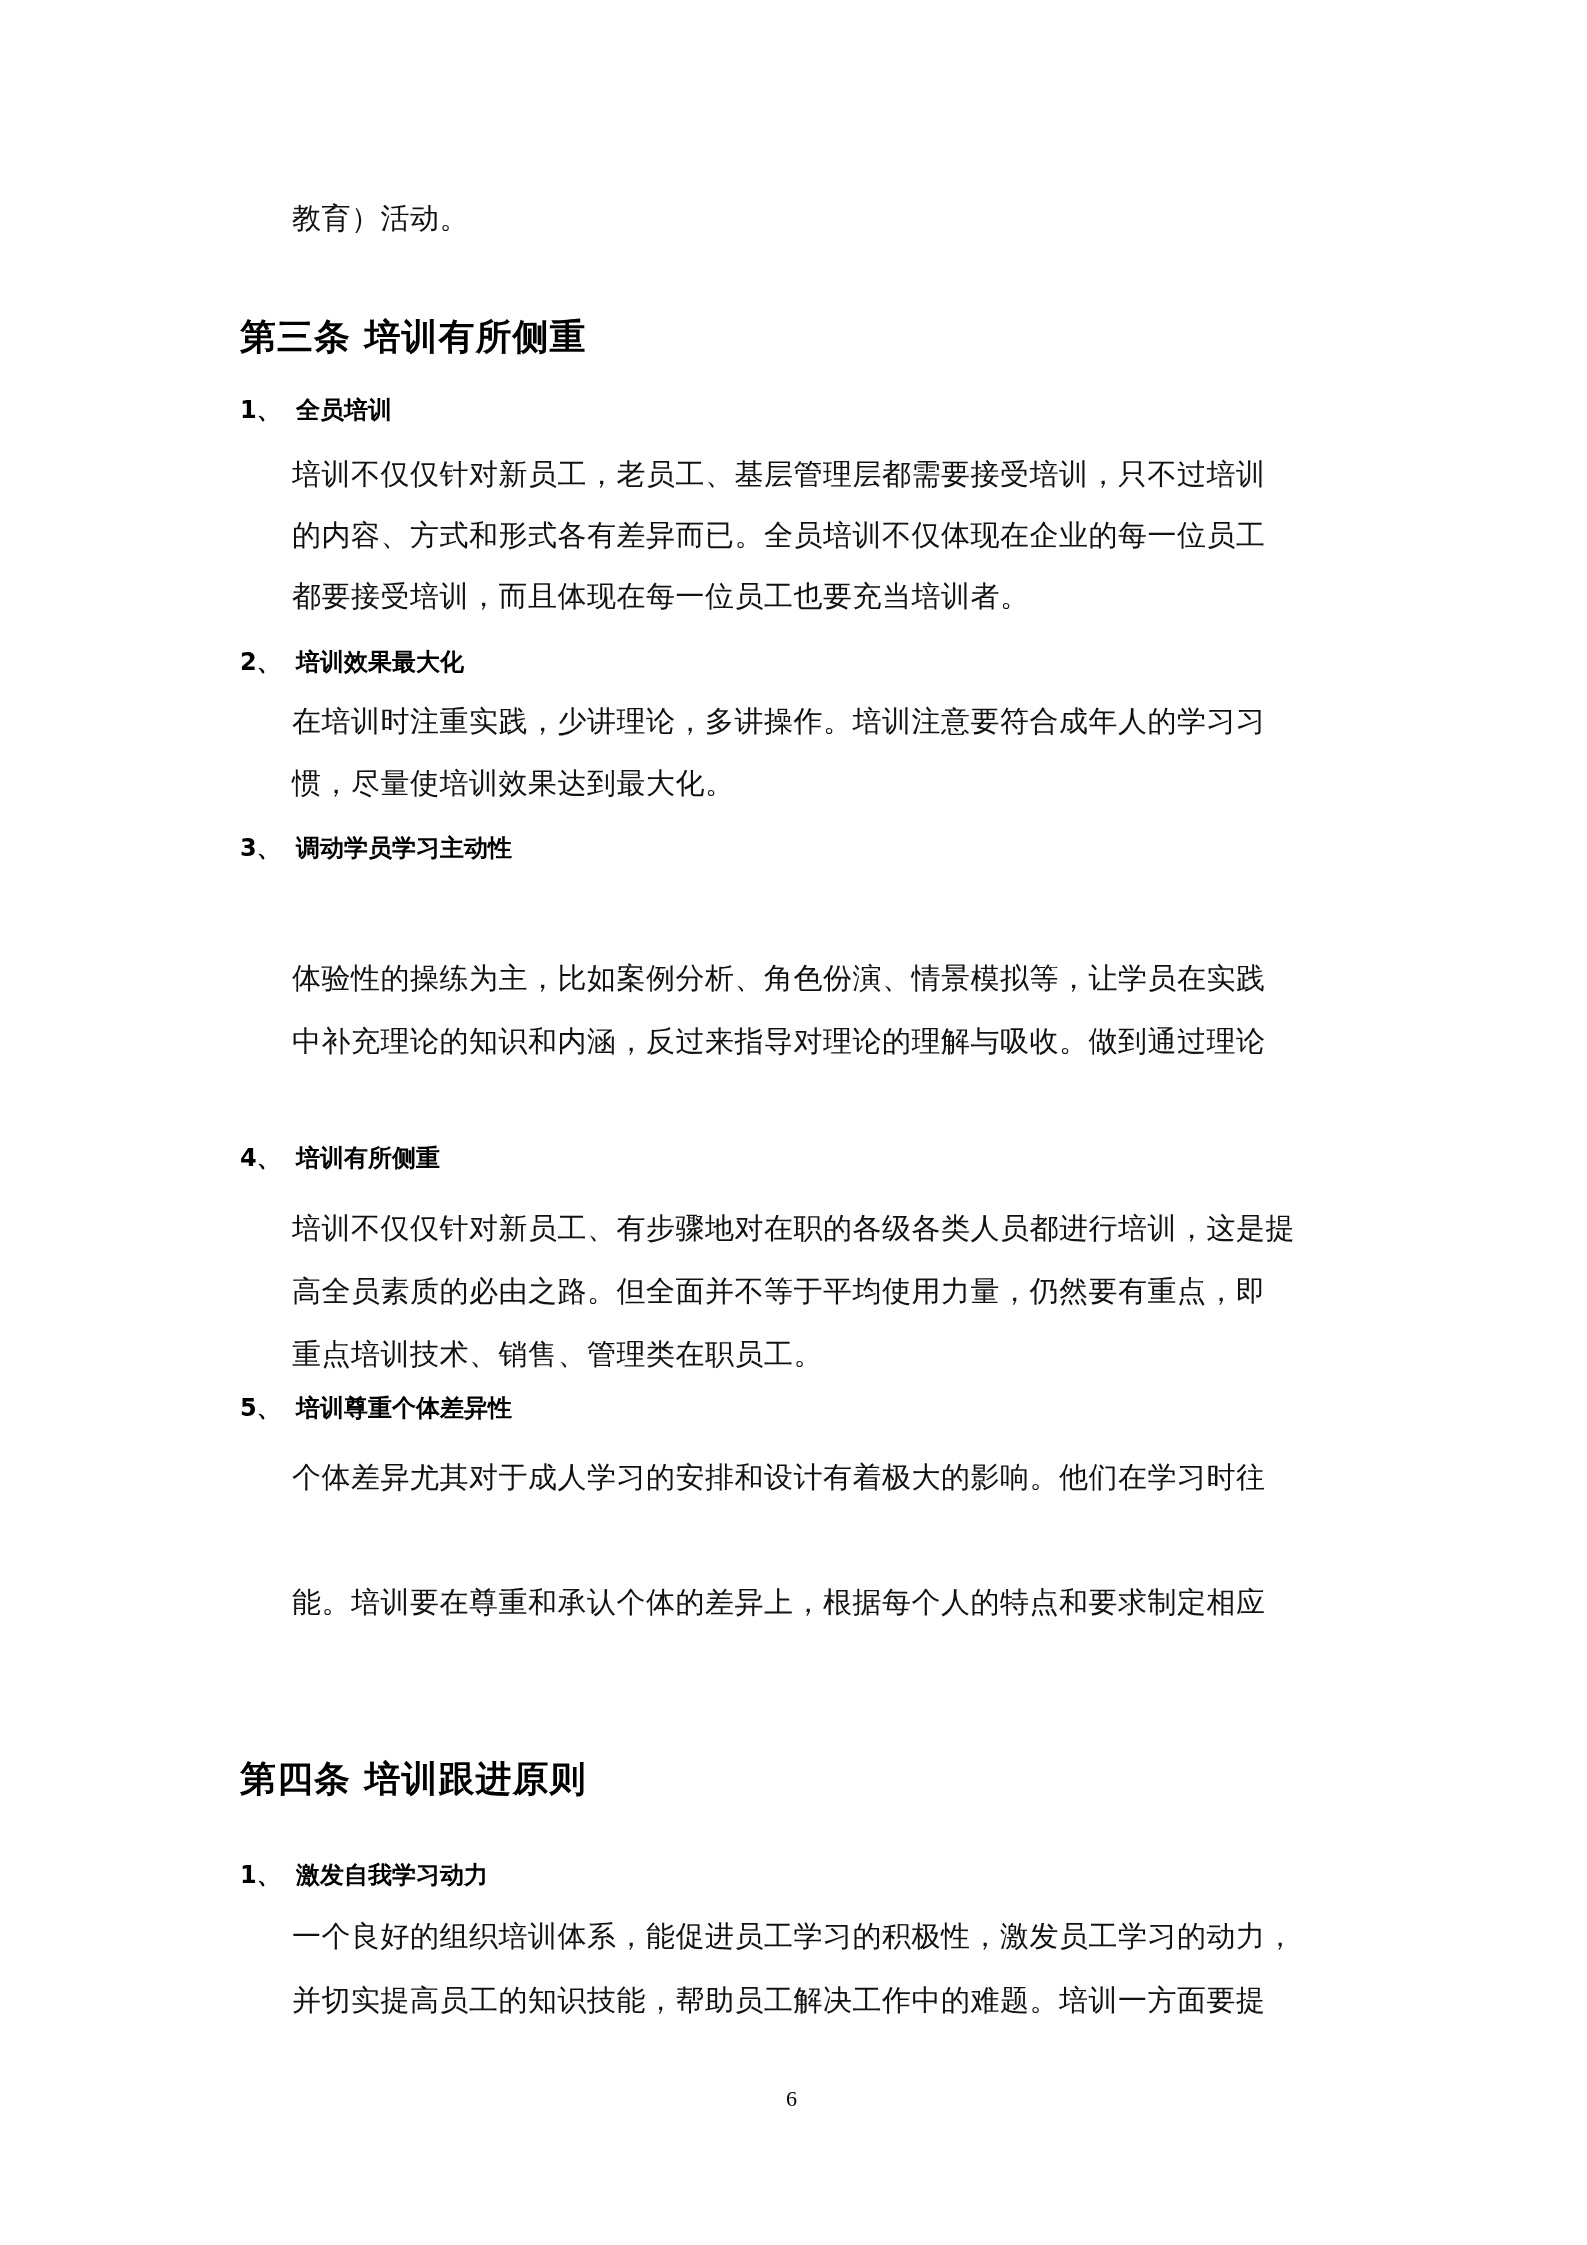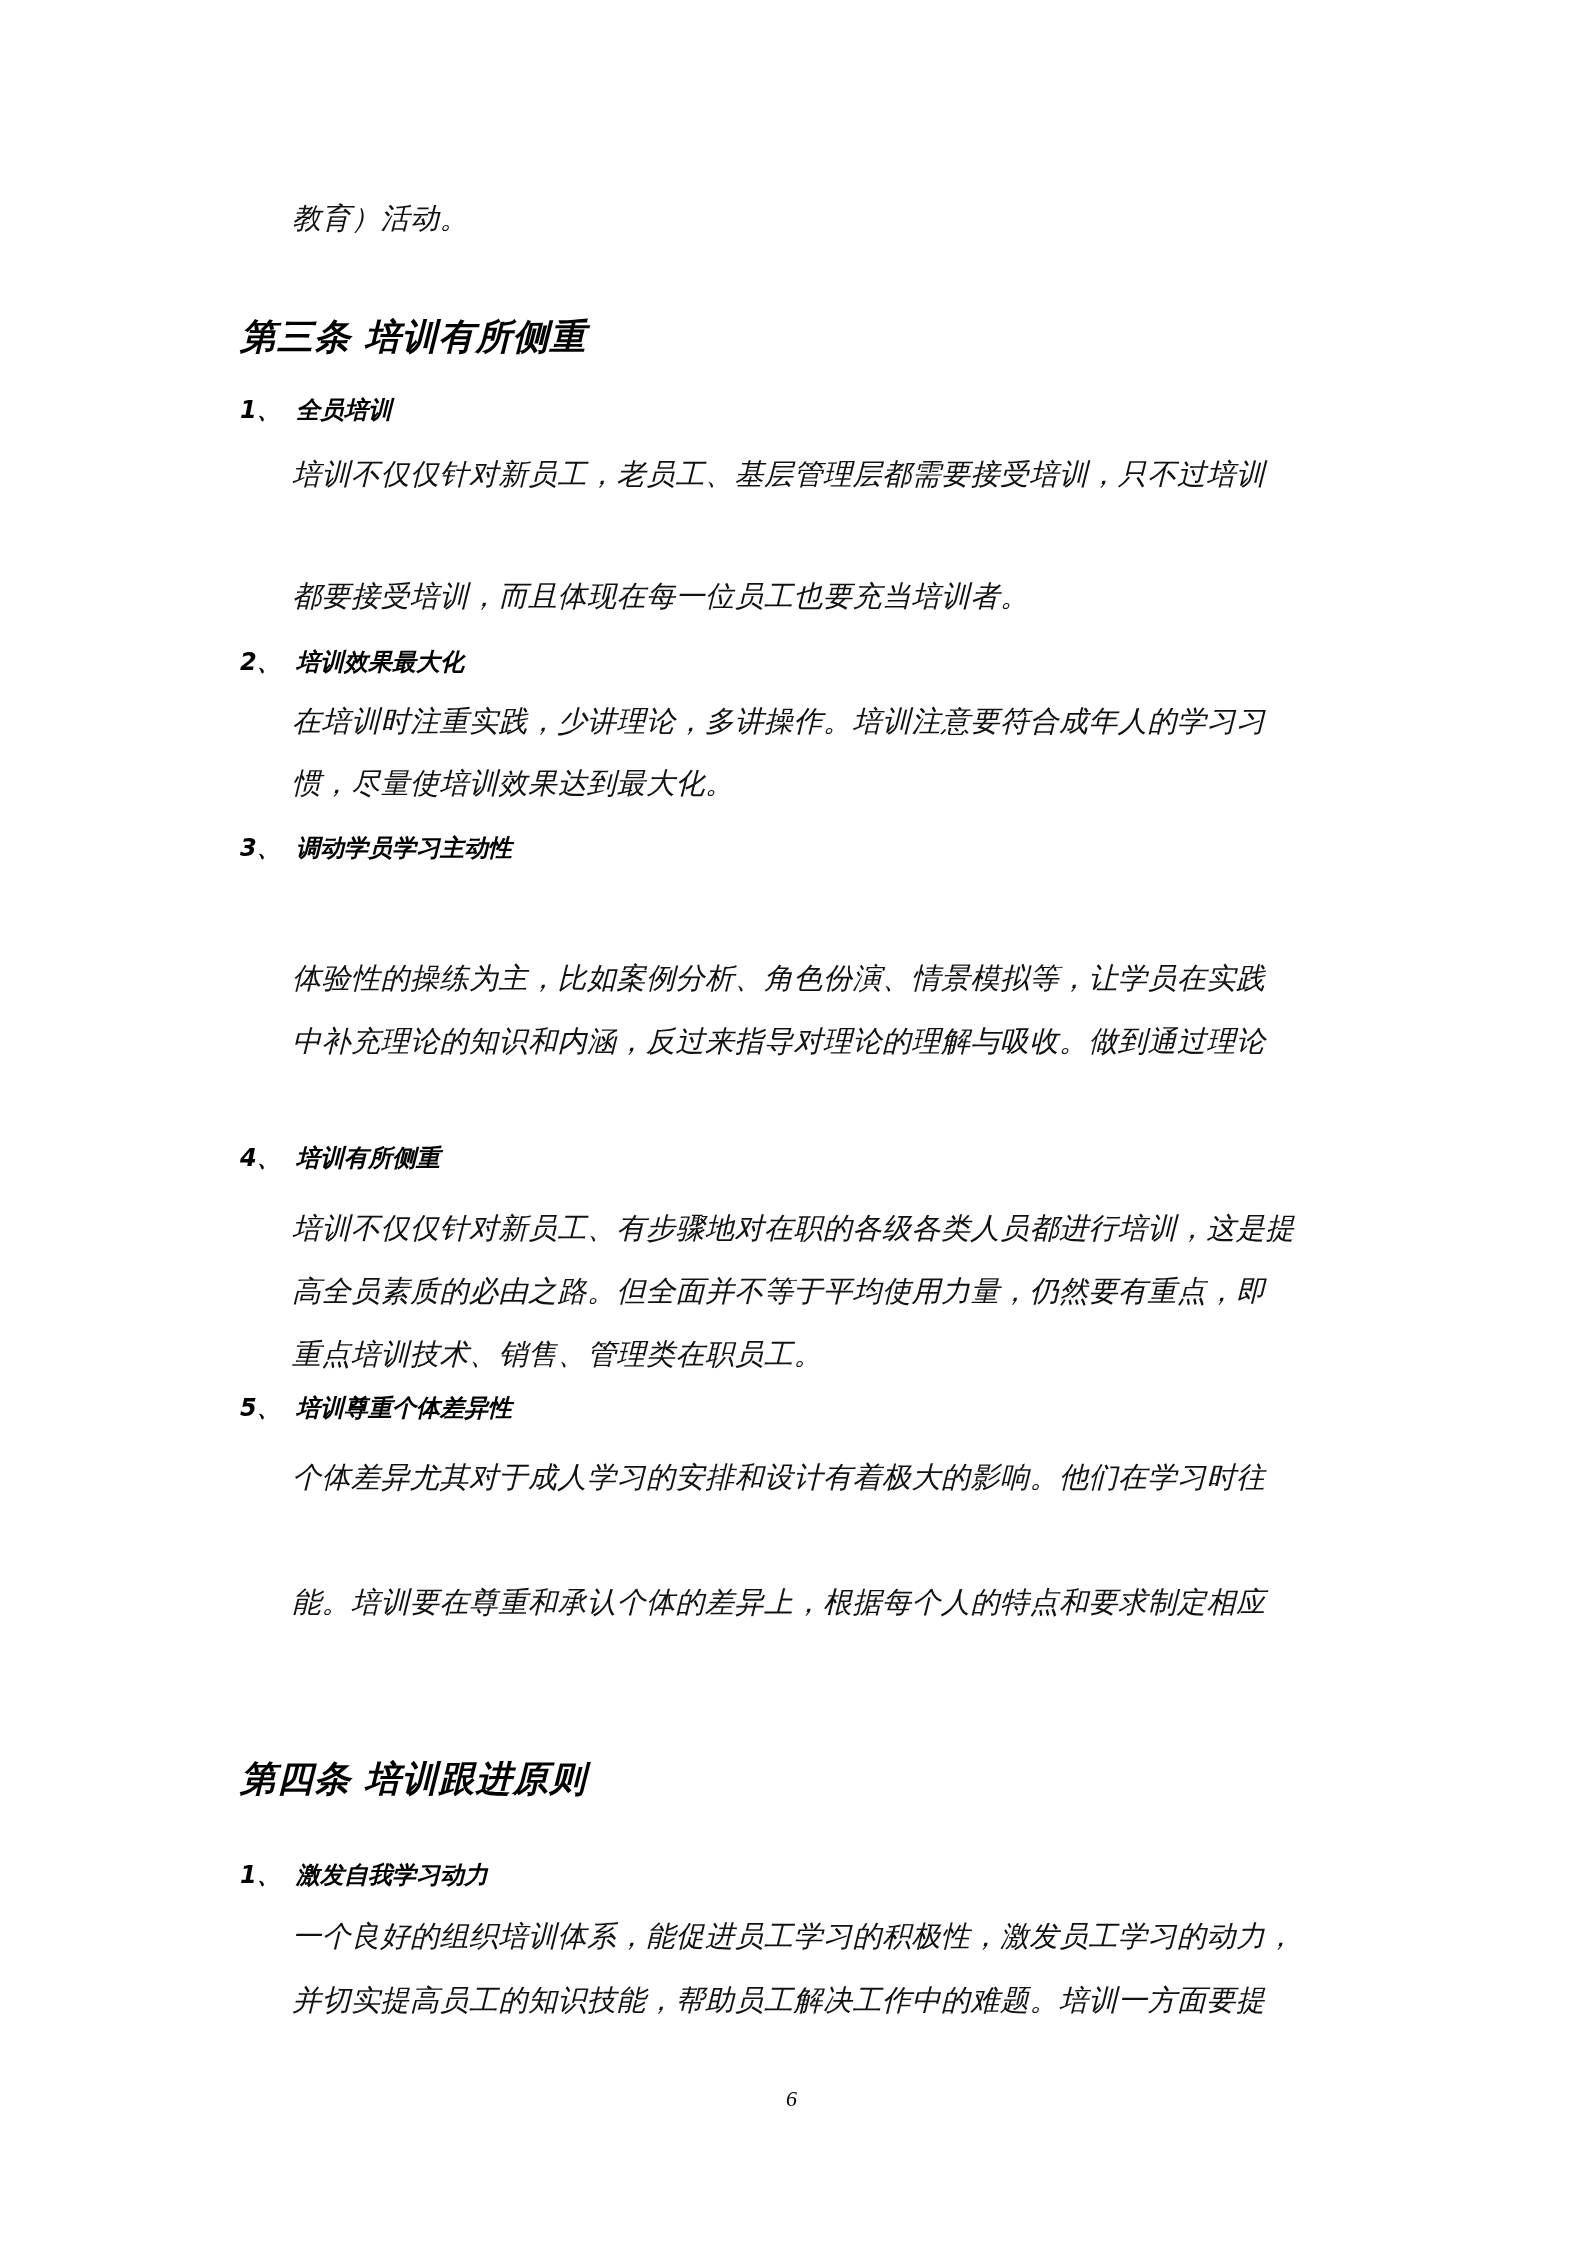--- a/index.html
+++ b/index.html
@@ -1,34 +1,35 @@
 <!DOCTYPE html>
 <html><head>
 <meta charset="utf-8">
 <style>
   html, body { margin: 0; padding: 0; background: #ffffff; }
   body { width: 1587px; height: 2245px; position: relative; overflow: hidden; color: #000; }
-  .page { position: absolute; left: 0; top: 0; width: 1587px; height: 1645px; font-style: italic; }
+  .page { position: absolute; left: 0; top: 0; width: 1587px; height: 1645px; }
   .line { position: absolute; left: 292px; white-space: nowrap; font-family: "DejaVu Serif", "Liberation Serif", serif; font-size: 29px; line-height: 36px; color: #111; letter-spacing: 0.5px; }
   .h1 { position: absolute; left: 240px; white-space: nowrap; font-family: "DejaVu Sans", "Liberation Sans", sans-serif; font-weight: bold; font-size: 36px; line-height: 44px; color: #000; letter-spacing: 1px; }
   .h2 { position: absolute; left: 240px; white-space: nowrap; font-family: "DejaVu Sans", "Liberation Sans", sans-serif; font-weight: bold; font-size: 24px; line-height: 36px; color: #000; }
   .h2 .num { display: inline-block; width: 56px; }
   .pagenum { position: absolute; left: 786px; top: 2086px; font-family: "Liberation Serif", serif; font-size: 22px; color: #000; }
 </style>
 </head>
 <body>
 
 <div class="page">
 
   <div class="line" style="top:200px">教育）活动。</div>
 
   <div class="h1" style="top:315px">第三条  培训有所侧重</div>
 
   <div class="h2" style="top:392px"><span class="num">1、</span><span>全员培训</span></div>
   <div class="line" style="top:456px">培训不仅仅针对新员工，老员工、基层管理层都需要接受培训，只不过培训</div>
+  <div class="line" style="top:517px">的内容、方式和形式各有差异而已。全员培训不仅体现在企业的每一位员工</div>
   <div class="line" style="top:578px">都要接受培训，而且体现在每一位员工也要充当培训者。</div>
 
   <div class="h2" style="top:644px"><span class="num">2、</span><span>培训效果最大化</span></div>
   <div class="line" style="top:703px">在培训时注重实践，少讲理论，多讲操作。培训注意要符合成年人的学习习</div>
   <div class="line" style="top:765px">惯，尽量使培训效果达到最大化。</div>
 
   <div class="h2" style="top:830px"><span class="num">3、</span><span>调动学员学习主动性</span></div>
   <div class="line" style="top:960px">体验性的操练为主，比如案例分析、角色份演、情景模拟等，让学员在实践</div>
   <div class="line" style="top:1023px">中补充理论的知识和内涵，反过来指导对理论的理解与吸收。做到通过理论</div>
 

